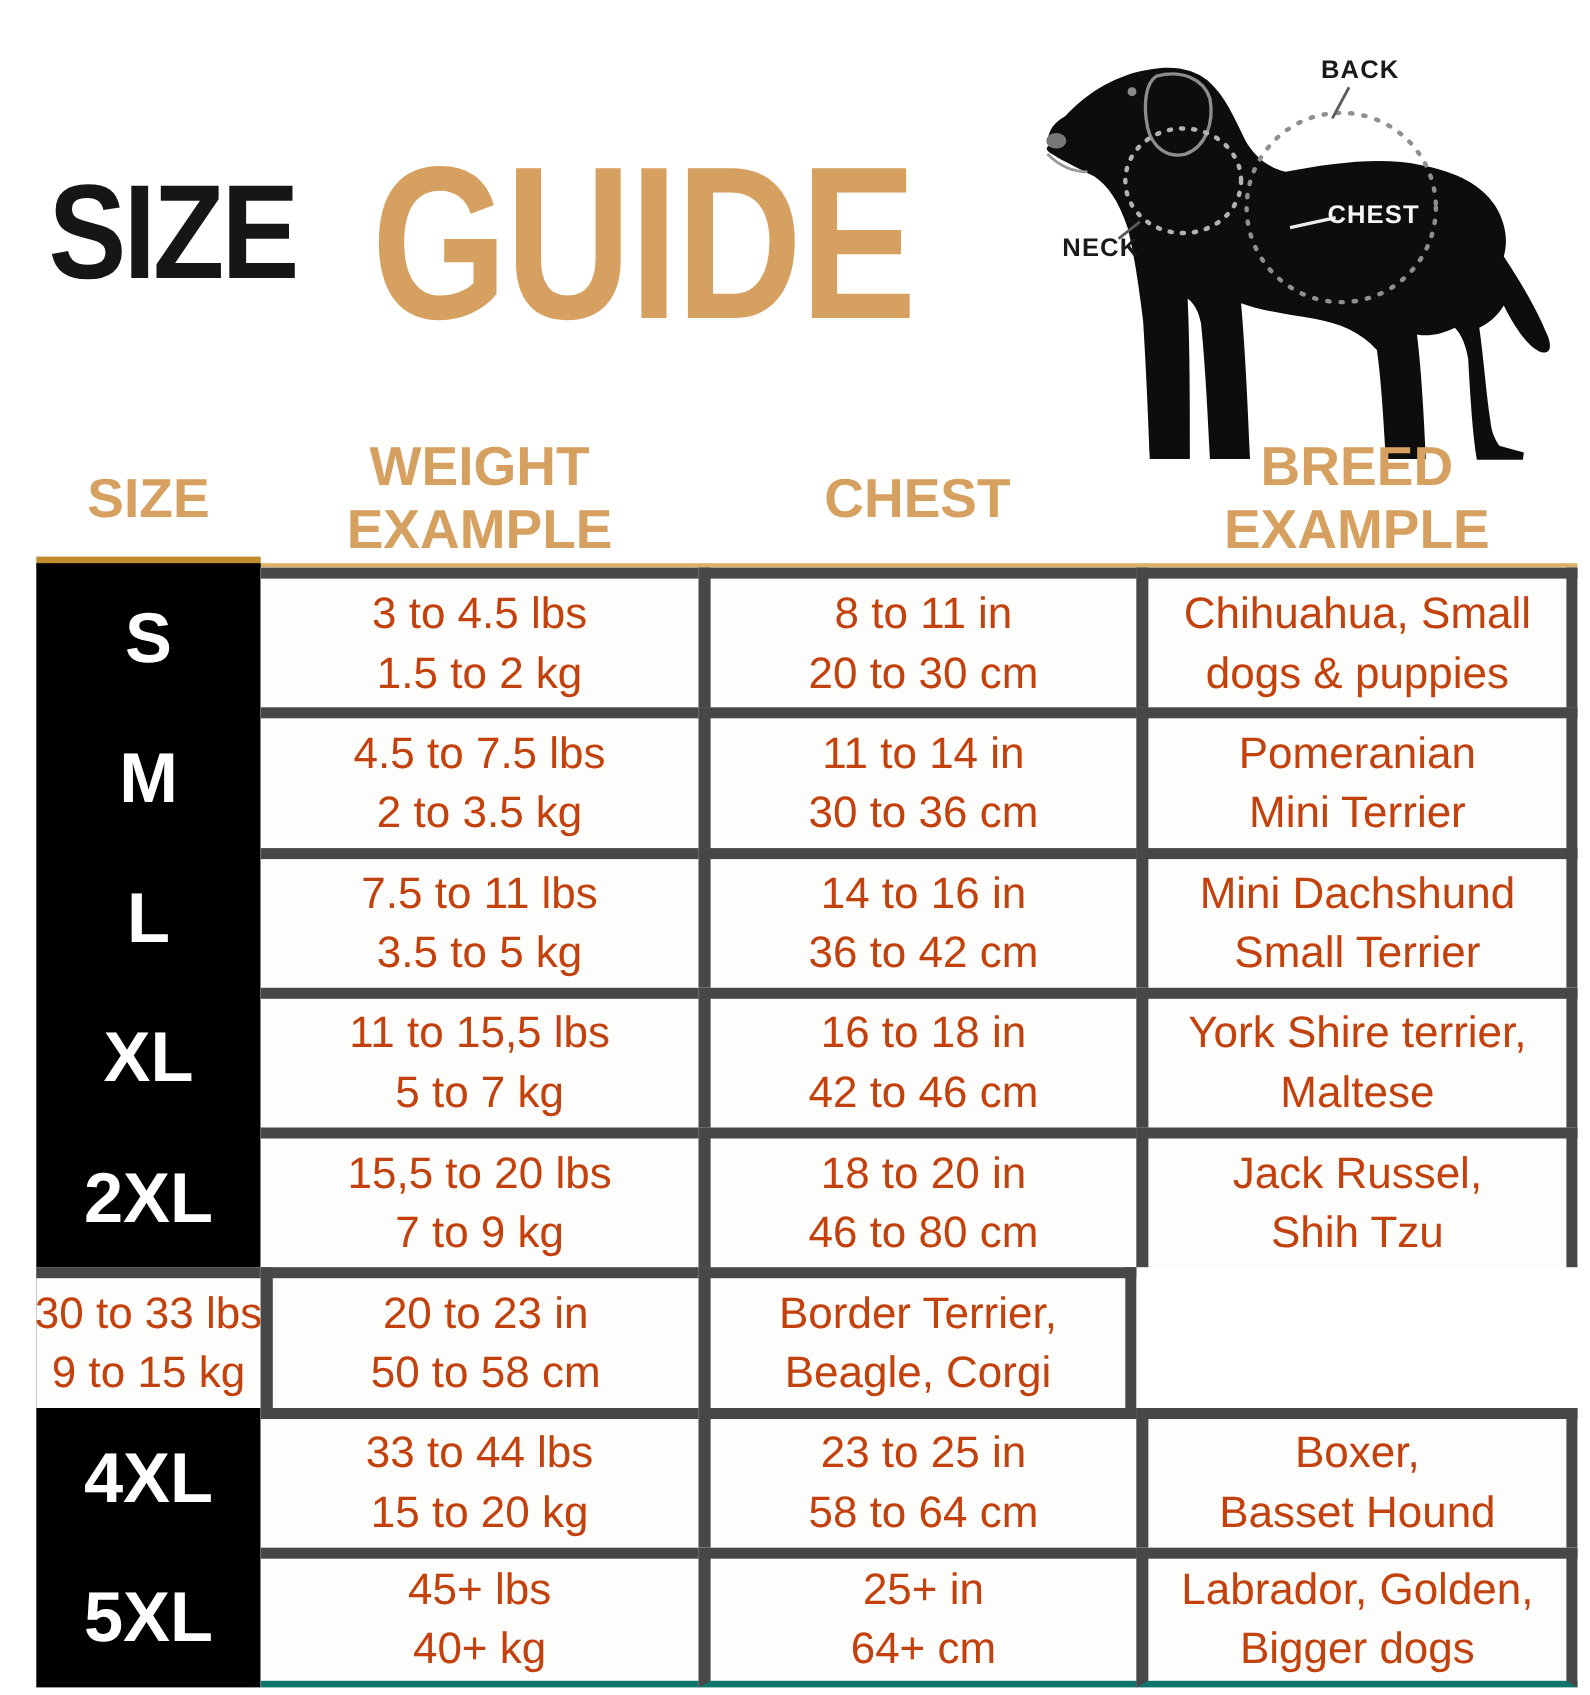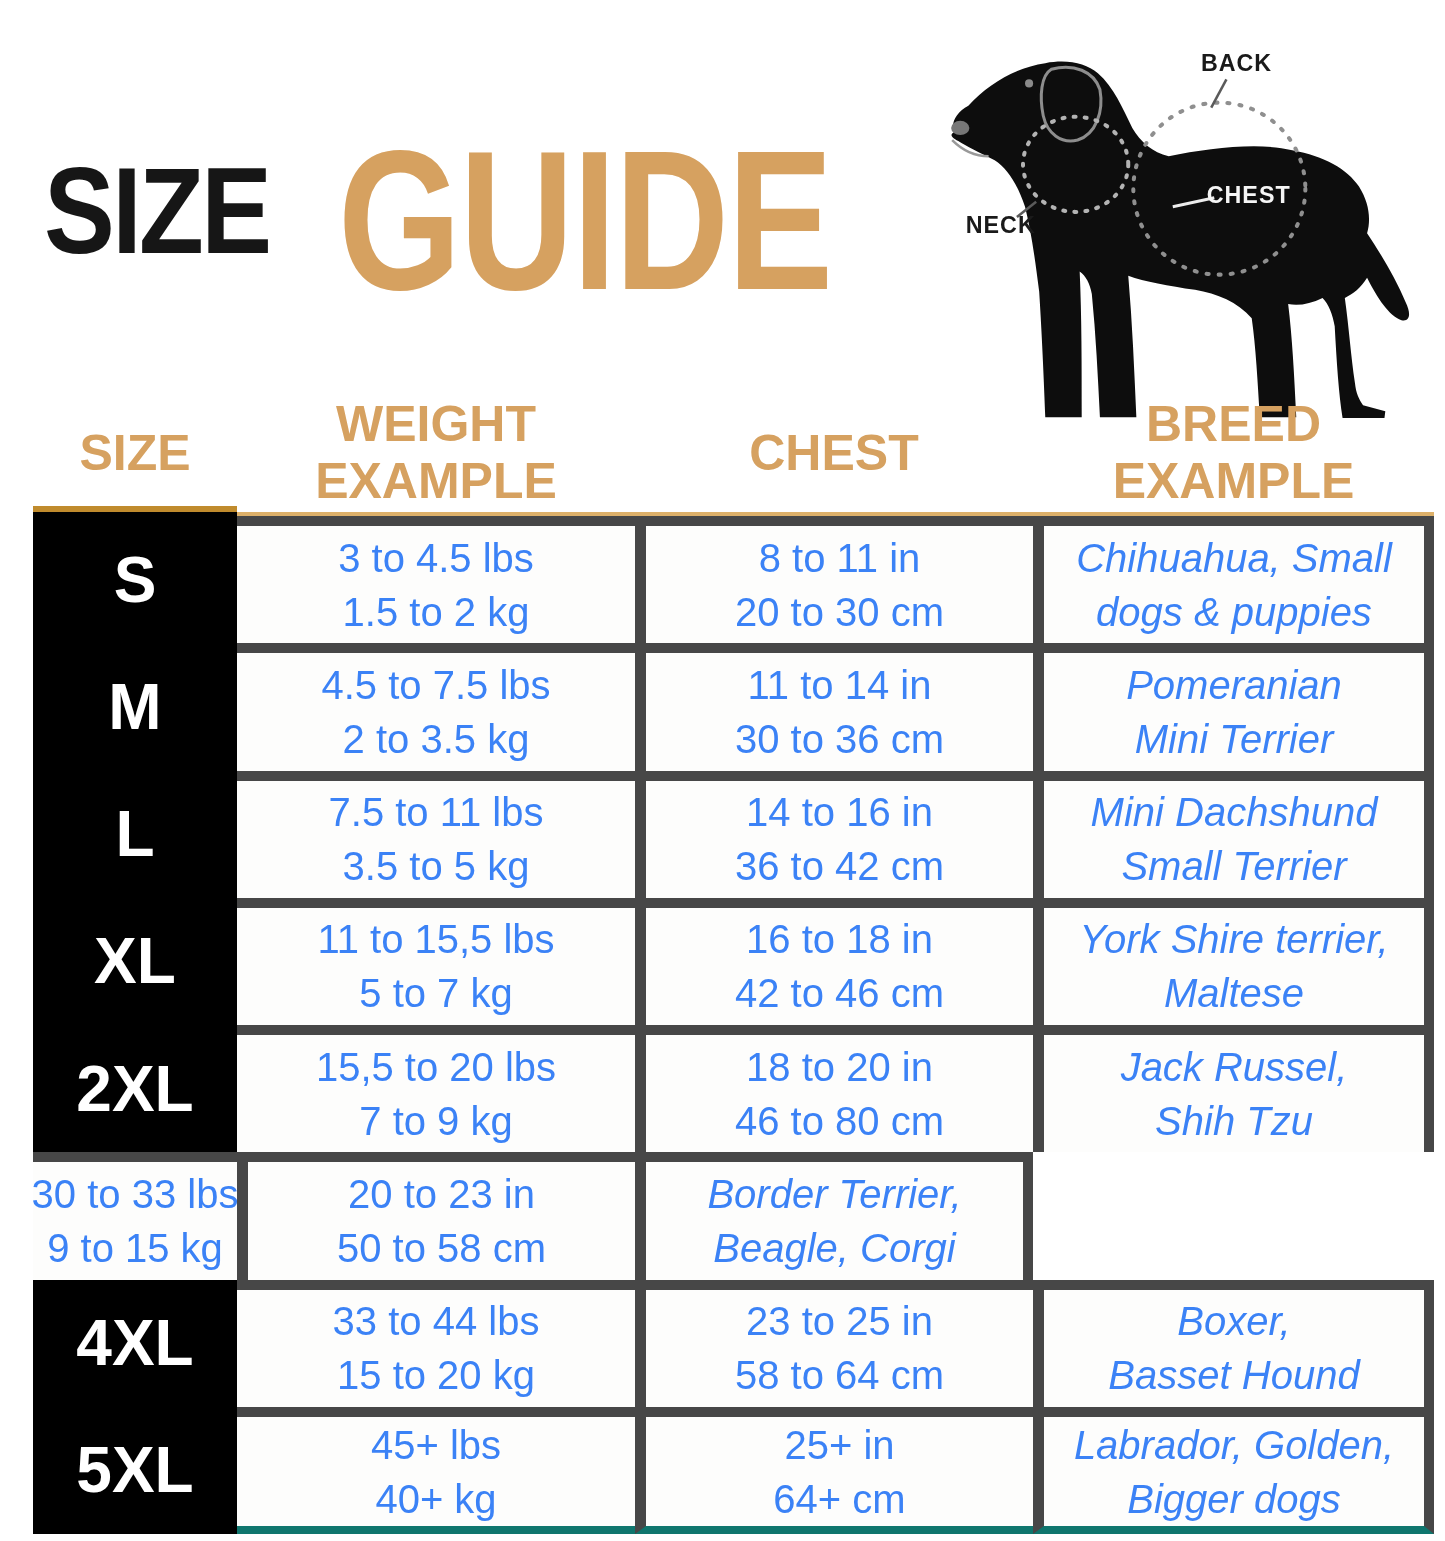--- a/index.html
+++ b/index.html
@@ -59,26 +59,26 @@
   .trow { flex: 1; display: grid; grid-template-columns: 204px 398px 398px 401px; }
   .size-cell {
     display: flex; align-items: center; justify-content: center;
     color: #ffffff; font-weight: bold; font-size: 64px; letter-spacing: 0;
     background: transparent;
   }
   .body-cell {
     background: #fdfdfc;
     border-top: 10px solid #474747;
     display: flex; flex-direction: column; align-items: center; justify-content: center;
-    font-size: 40px; line-height: 54px; color: #3b82f6;
+    font-size: 40px; line-height: 54px; color: #c2410c;
     text-align: center; white-space: nowrap;
   }
   .chest-cell, .breed-cell { border-left: 11px solid #474747; }
-  .breed-cell { border-right: 10px solid #474747; font-style: italic; }
-  .trow:last-child .body-cell { border-bottom: 8px solid #0f766e; justify-content: flex-end; }
+  .breed-cell { border-right: 10px solid #474747; }
+  .trow:last-child .body-cell { border-bottom: 6px solid #0f766e; }
 </style>
 </head>
 <body>
 
 <div class="title-black">SIZE</div>
 <div class="title-gold">GUIDE</div>
 
 <div class="dog-wrap">
   <svg width="506" height="396" viewBox="0 0 500 390" xmlns="http://www.w3.org/2000/svg">
 

